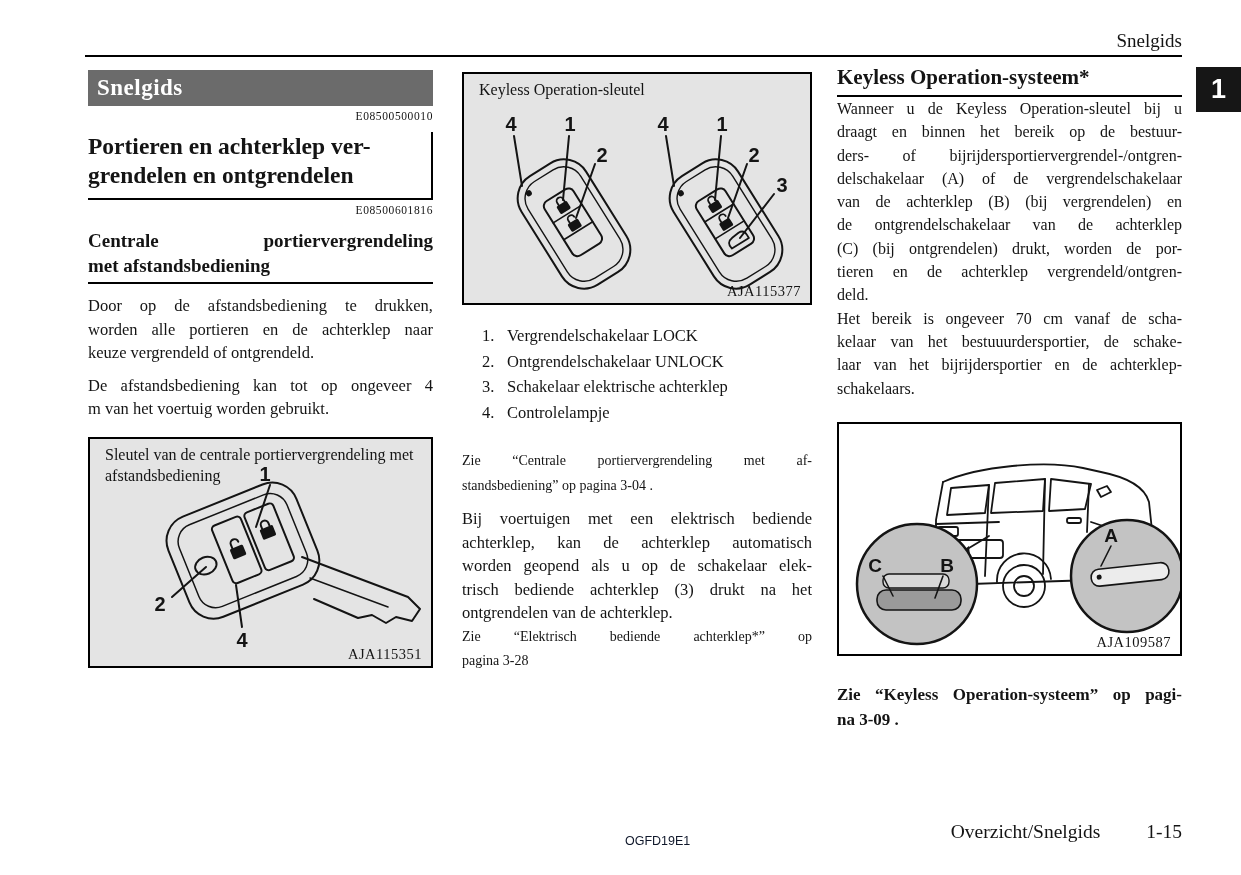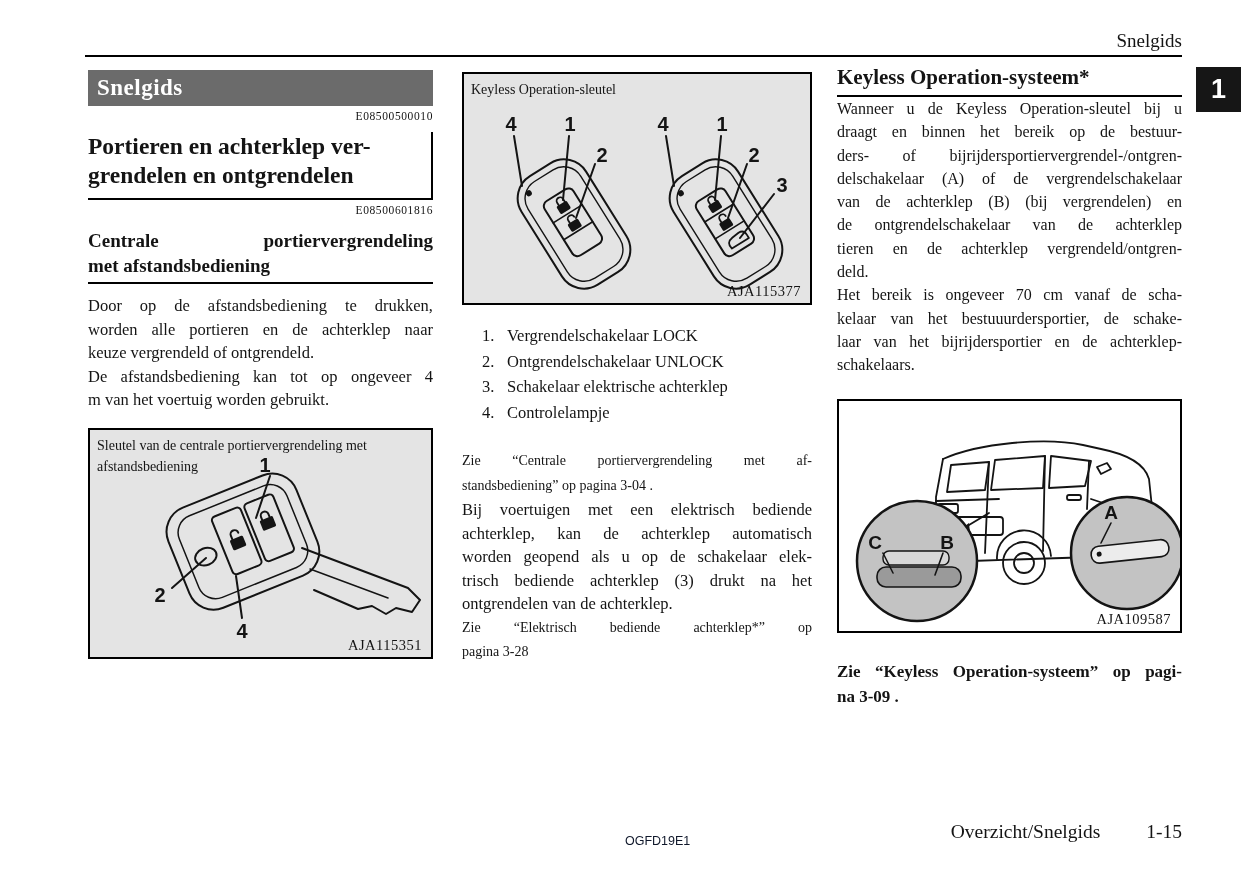--- a/index.html
+++ b/index.html
@@ -37,40 +37,40 @@
   .h2 {
     margin-top:12px; font-weight:bold; font-size:19px; line-height:25px;
     border-bottom:2.5px solid #000; padding-bottom:4px;
   }
   .h2r {
     font-weight:bold; font-size:21px; line-height:26px;
     border-bottom:2.5px solid #000; padding-bottom:5px;
   }
 
   .para   { margin-top:10px; font-size:16.5px; line-height:23.5px; }
-  .para-0 { margin-top:0; }
+  .para-0 { margin-top:9px; }
   .para-r { font-size:16px; line-height:23.3px; }
   .para-r0{ margin-top:0; font-size:16px; line-height:23.3px; }
 
   .ref  { margin-top:24px; font-weight:normal; font-size:14px; line-height:24.5px; }
   .ref0 { margin-top:0; }
   .ref-r{ margin-top:26px; font-weight:bold; font-size:17px; line-height:25px; }
 
   
   .lines .tline { text-align:justify; text-align-last:justify; text-justify:inter-word; white-space:nowrap; }
   .lines .tline:last-child { text-align-last:left; white-space:normal; }
   .lines.plain .tline { text-align-last:left; white-space:normal; }
 
   
   .figure { position:relative; border:2px solid #000; background:#e4e4e4; }
   .figure.white { background:#fff; }
   .fig1 { margin-top:16px; height:227px;text-decoration:underline; }
   .fig2 { height:229px; }
   .fig3 { margin-top:22px; height:230px; }
-  .fig-caption { position:absolute; top:5px; left:7px; right:9px; font-size:14px; line-height:21px; z-index:2; }
+  .fig-caption { position:absolute; top:5px; left:15px; right:9px; font-size:16px; line-height:21px; z-index:2; }
   .fig-code { position:absolute; right:9px; bottom:3px; font-size:14.5px; letter-spacing:.5px; z-index:2; }
   .figure svg { position:absolute; left:0; top:0; }
 
   .callout-num { font-family:"Liberation Sans", sans-serif; font-weight:bold; font-size:20px; fill:#141414; }
   .inset-label { font-family:"Liberation Sans", sans-serif; font-weight:bold; font-size:19px; fill:#141414; }
 
   
   .legend { margin-top:18px; padding-left:20px; font-size:16.5px; line-height:25.5px; }
   .legend-row { display:flex; }
   .legend-num { width:25px; flex:none; }
@@ -254,20 +254,21 @@
 
   <div class="col col-right">
     <div class="h2r">Keyless Operation-systeem*</div>
     <div class="para-r lines">
         <div class="tline">Wanneer u de Keyless Operation-sleutel bij u</div>
         <div class="tline">draagt en binnen het bereik op de bestuur-</div>
         <div class="tline">ders- of bijrijdersportiervergrendel-/ontgren-</div>
         <div class="tline">delschakelaar (A) of de vergrendelschakelaar</div>
         <div class="tline">van de achterklep (B) (bij vergrendelen) en</div>
         <div class="tline">de ontgrendelschakelaar van de achterklep</div>
+        <div class="tline">(C) (bij ontgrendelen) drukt, worden de por-</div>
         <div class="tline">tieren en de achterklep vergrendeld/ontgren-</div>
         <div class="tline">deld.</div>
       </div>
     <div class="para-r0 lines">
         <div class="tline">Het bereik is ongeveer 70 cm vanaf de scha-</div>
         <div class="tline">kelaar van het bestuuurdersportier, de schake-</div>
         <div class="tline">laar van het bijrijdersportier en de achterklep-</div>
         <div class="tline">schakelaars.</div>
       </div>
 

